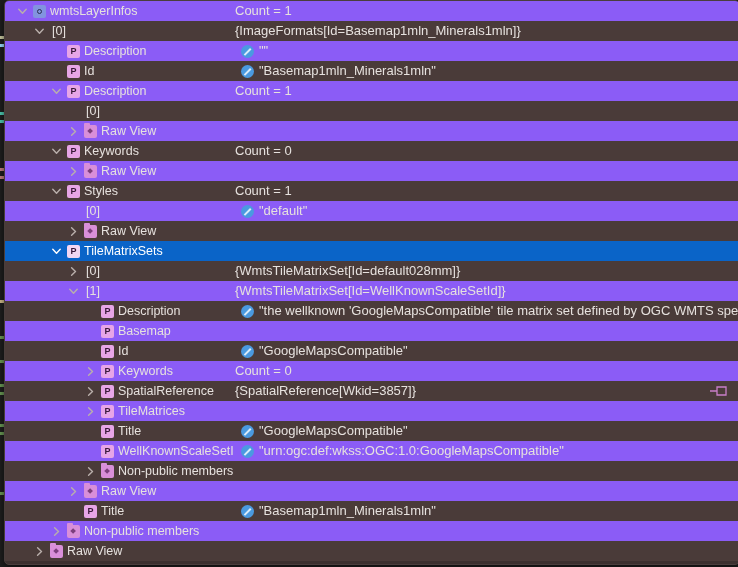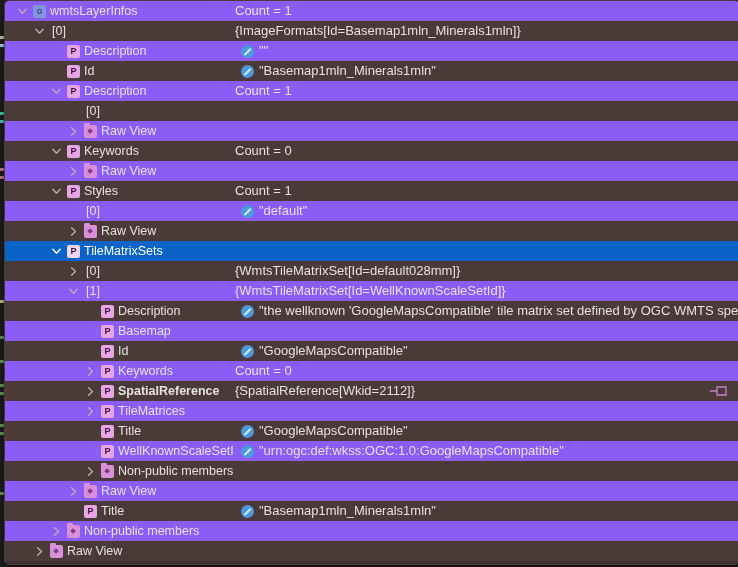--- a/index.html
+++ b/index.html
@@ -373,24 +373,24 @@
         </div>
       </div>
       <div class="row alt" style="top: 380px; position: absolute; left: 0px; right: 0px;">
         <div class="cell-name">
           <div class="twisty" style="left: 78px;">
             <svg width="9" height="9" viewBox="0 0 9 9">
               <polyline class="st" points="2.6,0.8 6.5,4.5 2.6,8.2"></polyline>
             </svg>
           </div>
           <span class="ico ico-prop" style="left: 96px;">P</span>
-          <span class="name-text" style="left: 113px; font-weight: bold;">SpatialReference</span>
-        </div>
-        <div class="cell-value">
-          <span class="val-text plain">{SpatialReference[Wkid=2112]}</span>
+          <span class="name-text" style="left: 113px;">SpatialReference</span>
+        </div>
+        <div class="cell-value">
+          <span class="val-text plain">{SpatialReference[Wkid=3857]}</span>
           <svg class="pin-icon" viewBox="0 0 20 12">
             <path class="pn" d="M1 6 H8 M8 2 H17 V10 H8 Z M8 2 V10"></path>
           </svg>
         </div>
       </div>
       <div class="row" style="top: 400px; position: absolute; left: 0px; right: 0px;">
         <div class="cell-name">
           <div class="twisty" style="left: 78px;">
             <svg width="9" height="9" viewBox="0 0 9 9">
               <polyline class="st" points="2.6,0.8 6.5,4.5 2.6,8.2"></polyline>

